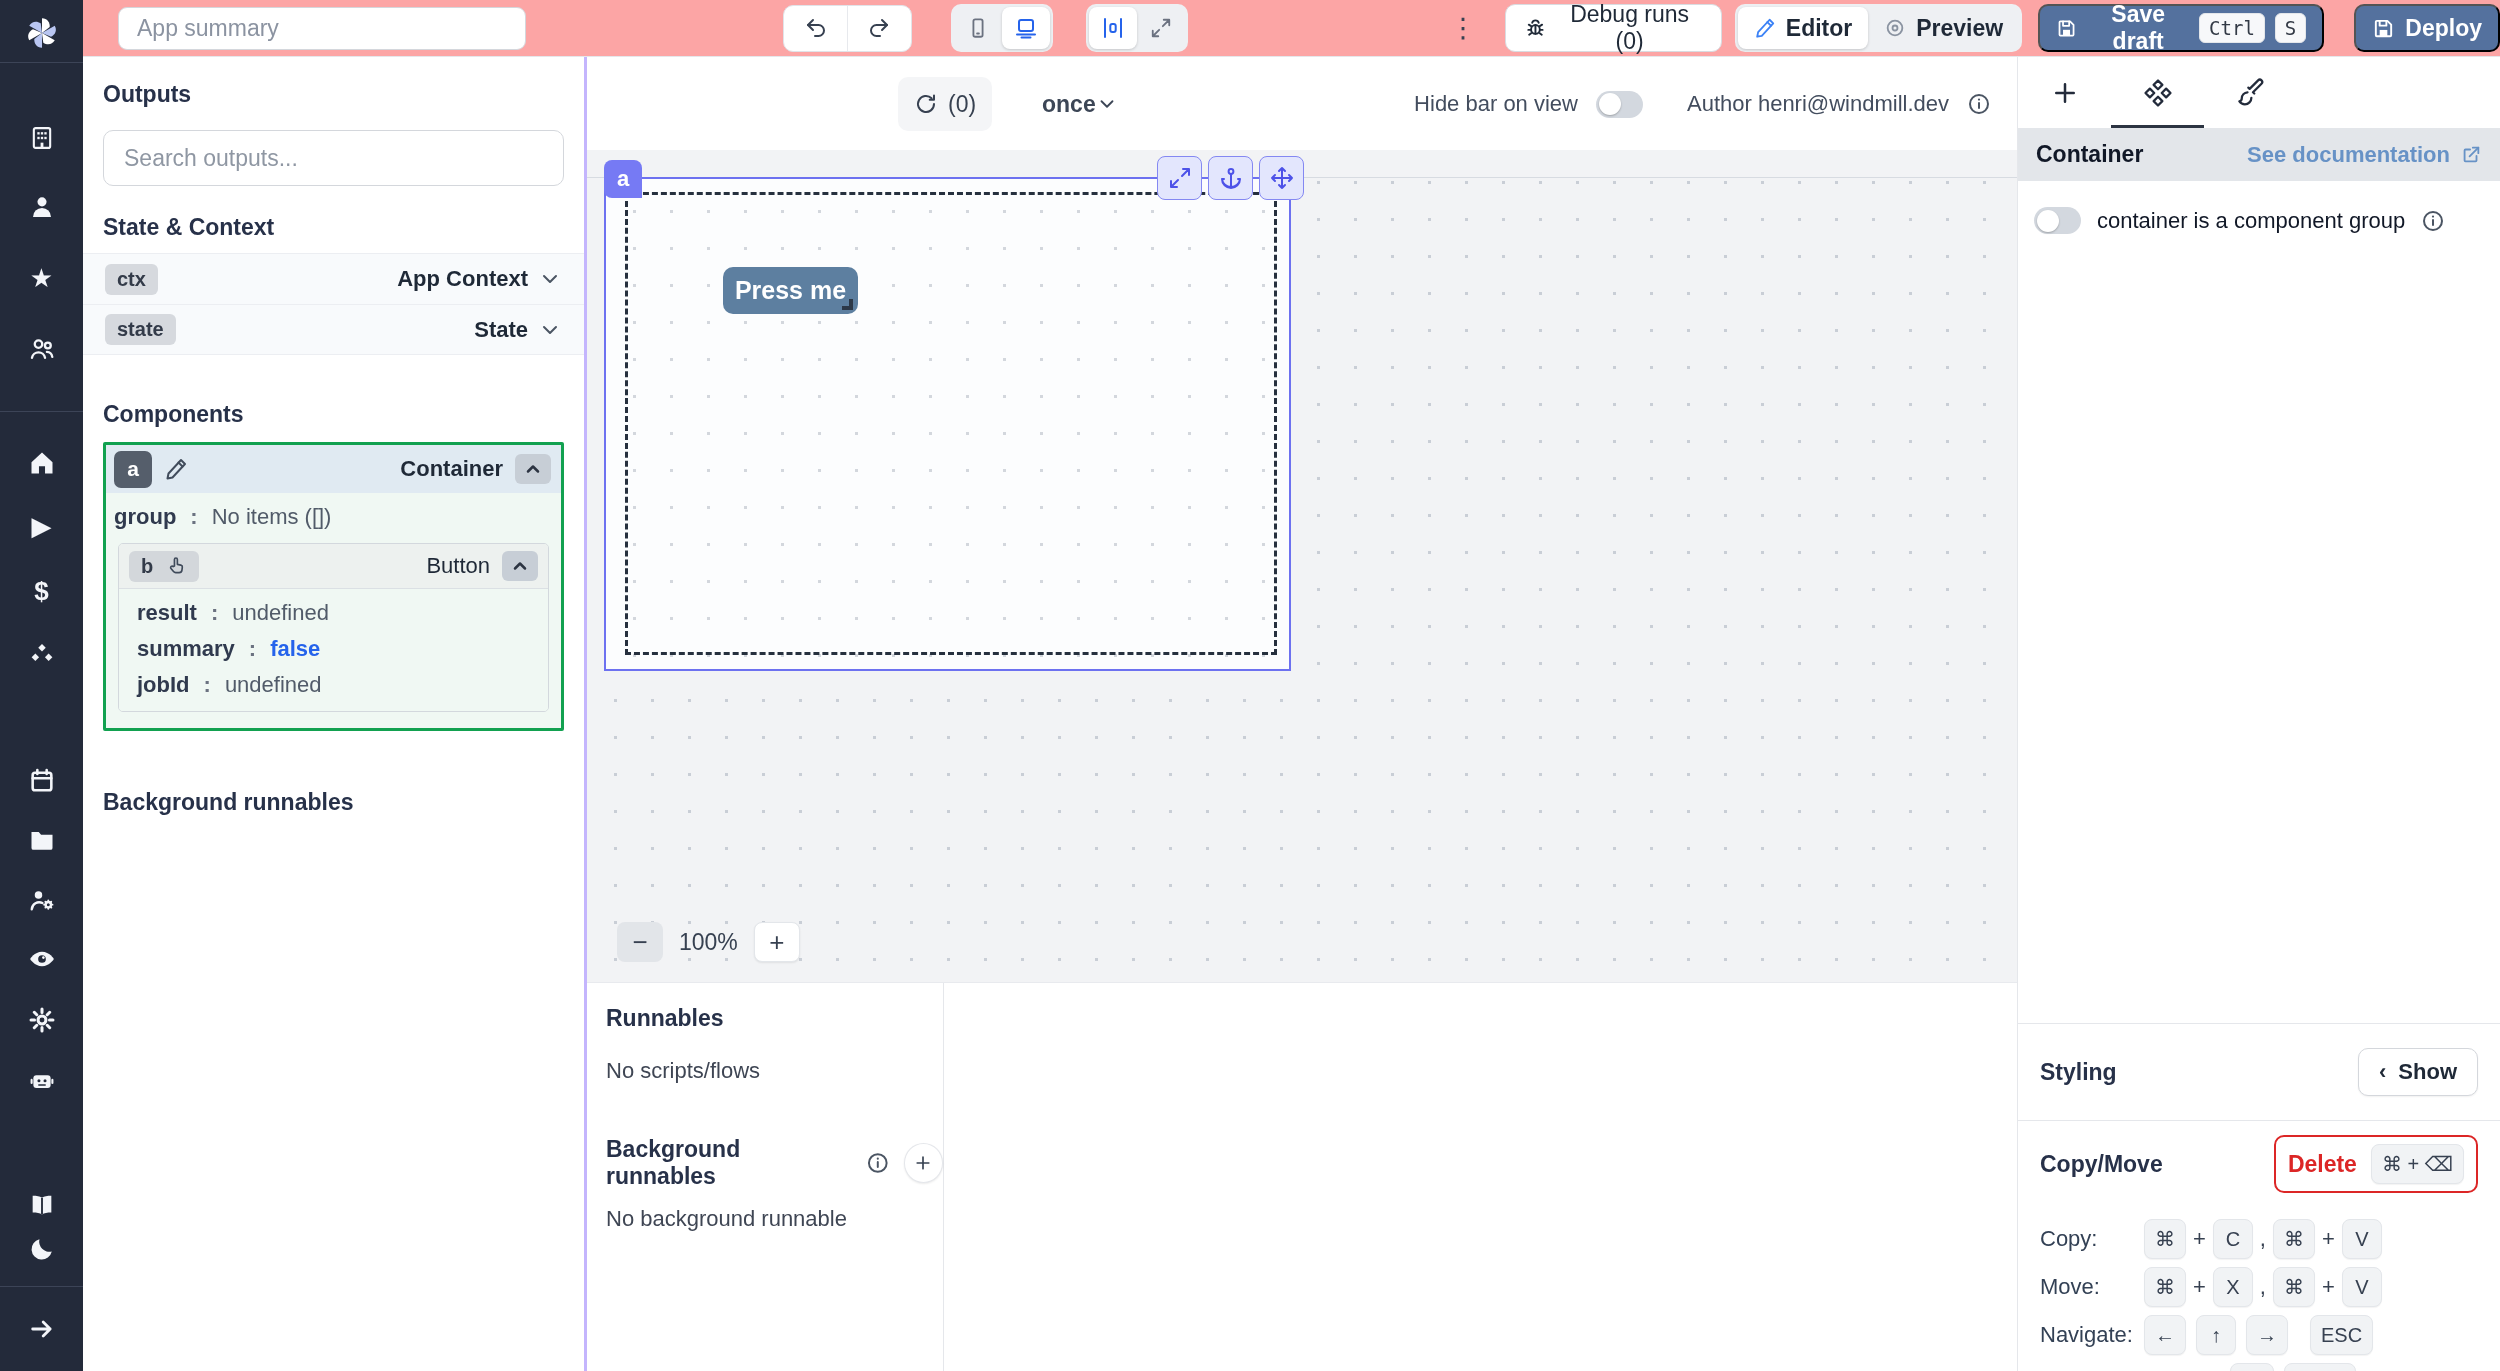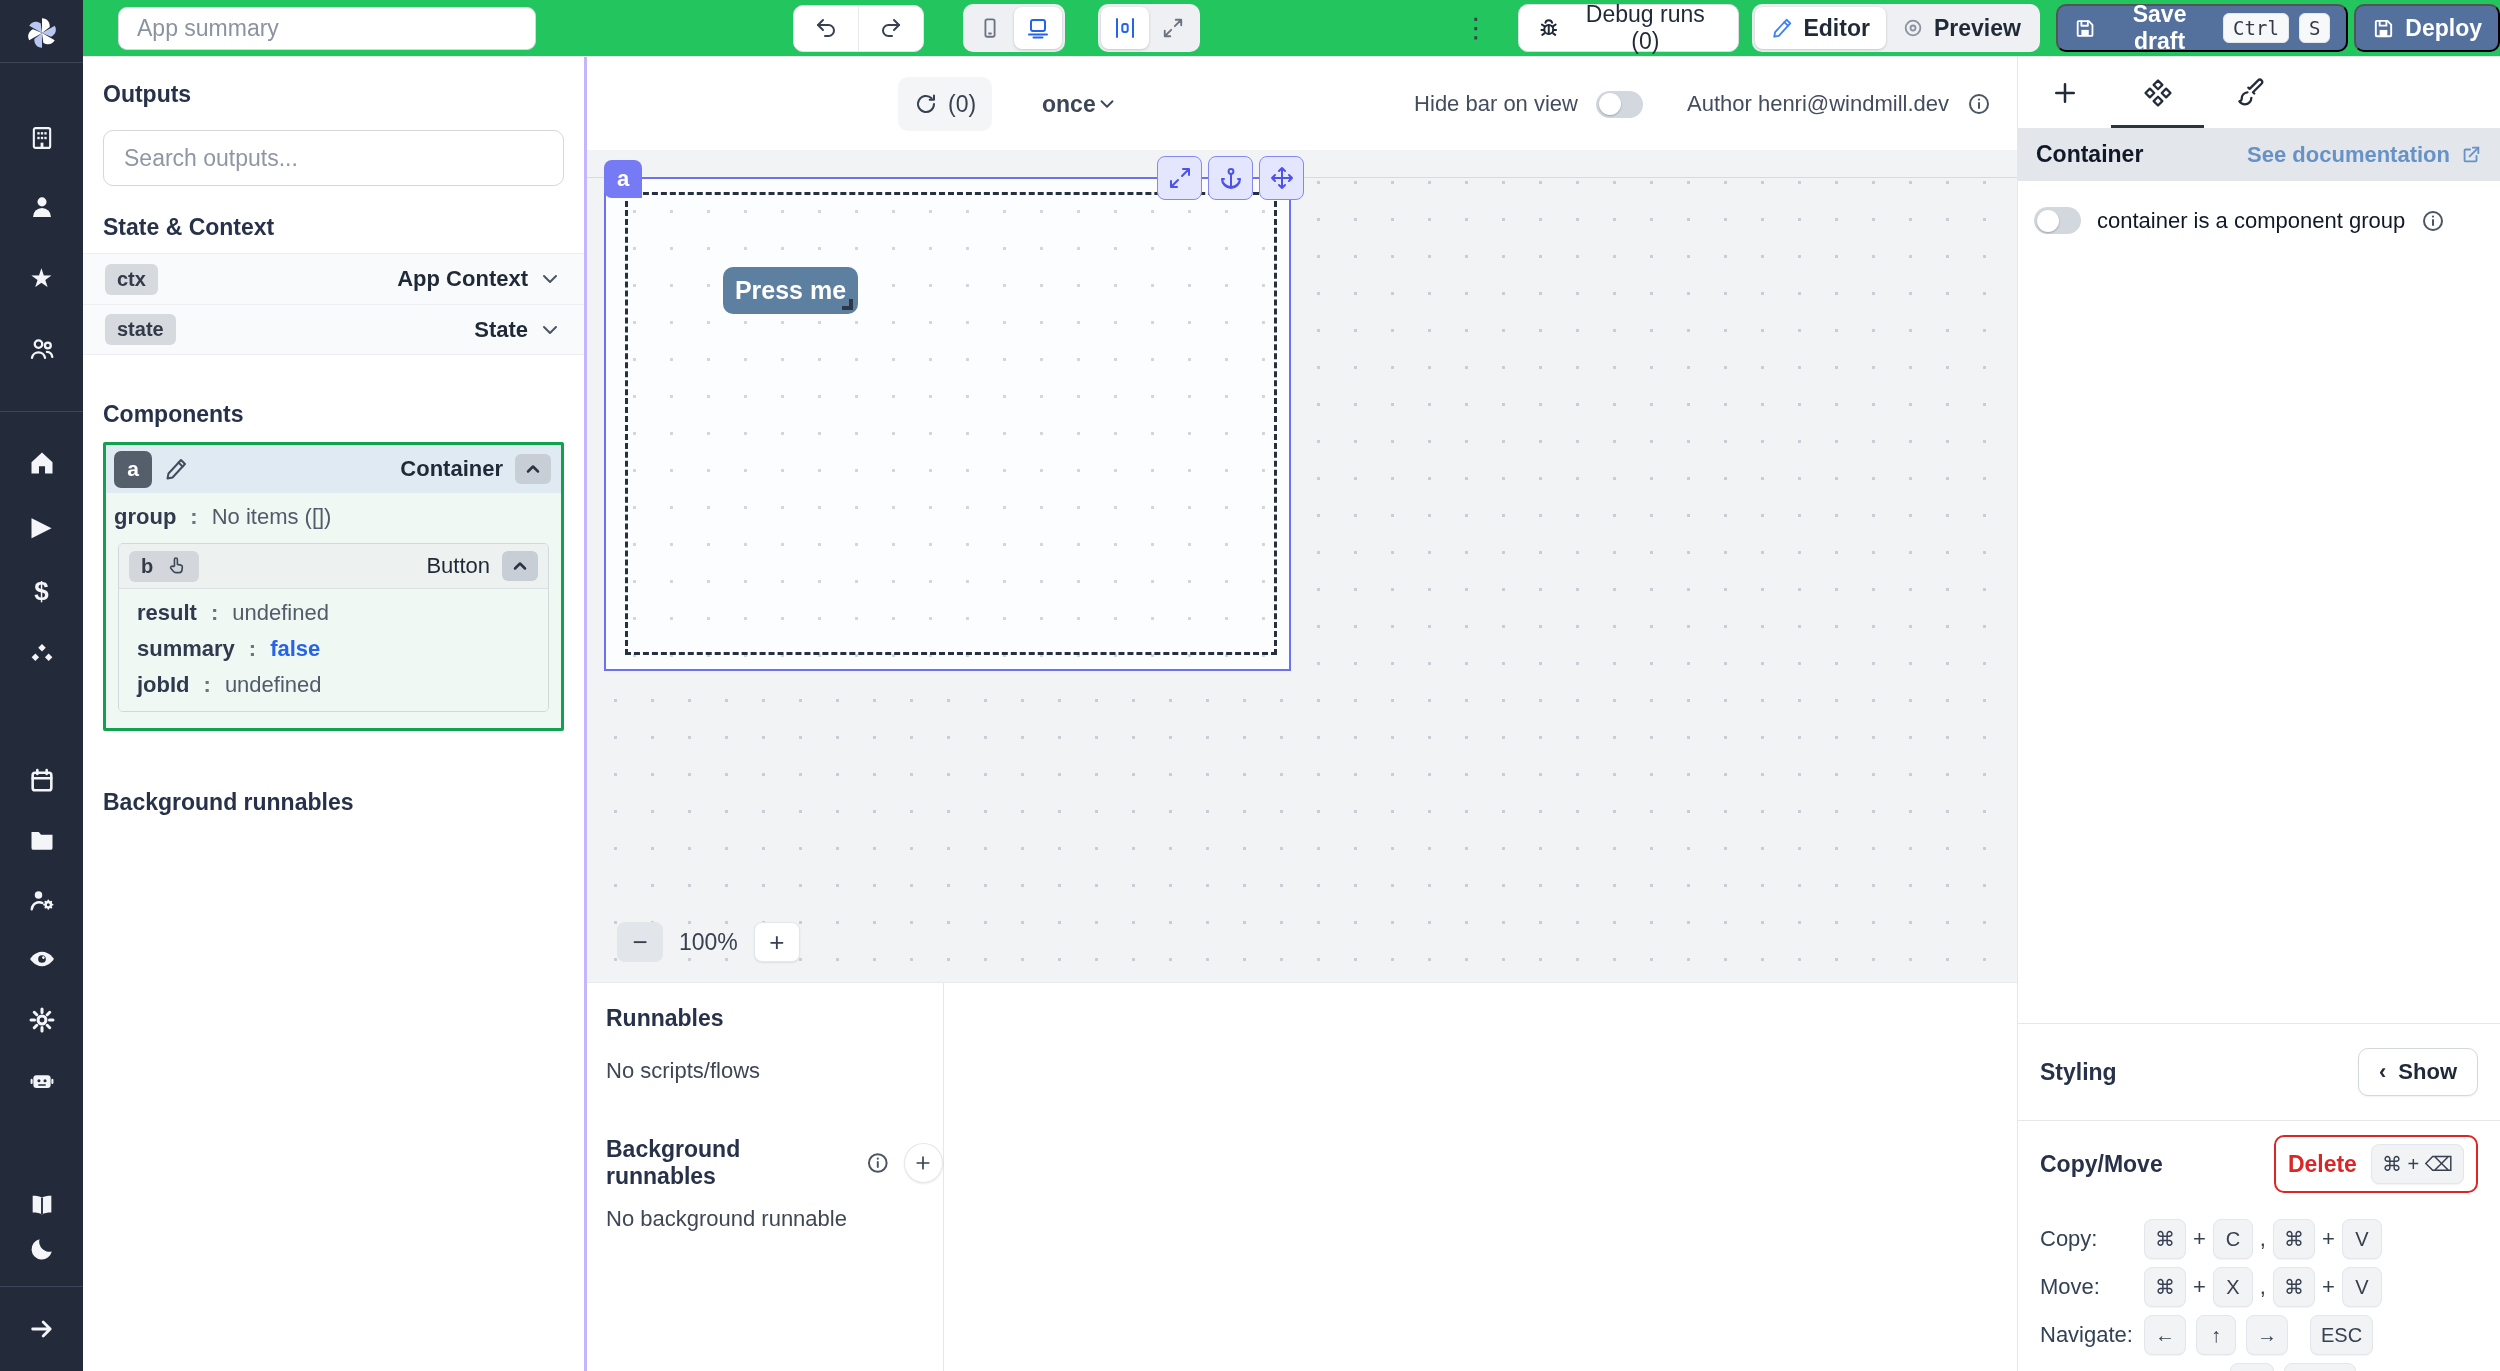--- a/index.html
+++ b/index.html
@@ -9,21 +9,21 @@
   .ic { fill:none; stroke:currentColor; stroke-width:2; stroke-linecap:round; stroke-linejoin:round; display:block; }
 
   
   .sidebar { position:absolute; left:0; top:0; width:83px; height:1371px; background:#232a3a; z-index:30; }
   .sb-div { position:absolute; left:0; width:83px; height:1px; background:#3c4457; }
   .sb-ic { position:absolute; left:50%; transform:translateX(-50%); width:28px; height:28px; color:#f3f5f9; display:flex; align-items:center; justify-content:center; }
   .sb-glyph { font-size:26px; line-height:1; color:#f3f5f9; }
   .logo { position:absolute; left:50%; transform:translateX(-50%); top:12px; width:42px; height:42px; }
 
   
-  .topbar { position:absolute; left:83px; top:0; width:2417px; height:57px; background:#22c55e; border-bottom:1px solid #e5e7eb; display:flex; align-items:center; z-index:20; }
+  .topbar { position:absolute; left:83px; top:0; width:2417px; height:57px; background:#fca5a5; border-bottom:1px solid #e5e7eb; display:flex; align-items:center; z-index:20; }
   .app-summary { margin-left:35px; width:425px; height:43px; border:1px solid #d4d7dc; border-radius:9px; padding:0 18px; font-size:23px; color:#374151; outline:none; font-family:"Liberation Sans",sans-serif; }
   .app-summary::placeholder { color:#8b93a1; }
   .pillgroup { display:flex; align-items:center; background:#eef0f3; border-radius:10px; padding:3px; height:48px; }
   .pill { height:42px; min-width:48px; padding:0 12px; display:flex; align-items:center; justify-content:center; border-radius:8px; color:#6b7280; }
   .pill.sel { background:#fff; box-shadow:0 1px 3px rgba(0,0,0,.18); color:#2563eb; }
   .undo-redo { margin-left:257px; display:flex; height:47px; border:1px solid #e1e4e9; border-radius:10px; overflow:hidden; background:#fff; }
   .undo-redo > div { width:66px; display:flex; align-items:center; justify-content:center; color:#374151; }
   .undo-redo > div + div { border-left:1px solid #e7e9ed; }
   .kebab { margin-left:262px; width:28px; text-align:center; font-size:27px; color:#374151; letter-spacing:0; line-height:1; }
   .btn { display:flex; align-items:center; gap:10px; border-radius:10px; font-size:23px; }
@@ -345,21 +345,21 @@
       <svg class="ic" style="width:23px;height:23px" viewBox="0 0 24 24">
           <path d="M5 4h11l4 4v11a1 1 0 0 1-1 1H5a1 1 0 0 1-1-1V5a1 1 0 0 1 1-1z"></path>
           <path d="M8 4v5h7V4"></path>
           <rect x="8" y="13.5" width="8" height="6.5" fill="currentColor" stroke="none"></rect>
         </svg>
       <span>Save draft</span>
       <span class="kbd-top">Ctrl</span>
       <span class="kbd-top">S</span>
     </button>
 
-    <button class="btn btn-steel" style="margin-left:6px">
+    <button class="btn btn-steel" style="margin-left:30px">
       <svg class="ic" style="width:23px;height:23px" viewBox="0 0 24 24">
           <path d="M5 4h11l4 4v11a1 1 0 0 1-1 1H5a1 1 0 0 1-1-1V5a1 1 0 0 1 1-1z"></path>
           <path d="M8 4v5h7V4"></path>
           <rect x="8" y="13.5" width="8" height="6.5" fill="currentColor" stroke="none"></rect>
         </svg>
       <span>Deploy</span>
     </button>
   </header>
 
   <section class="left-panel">

